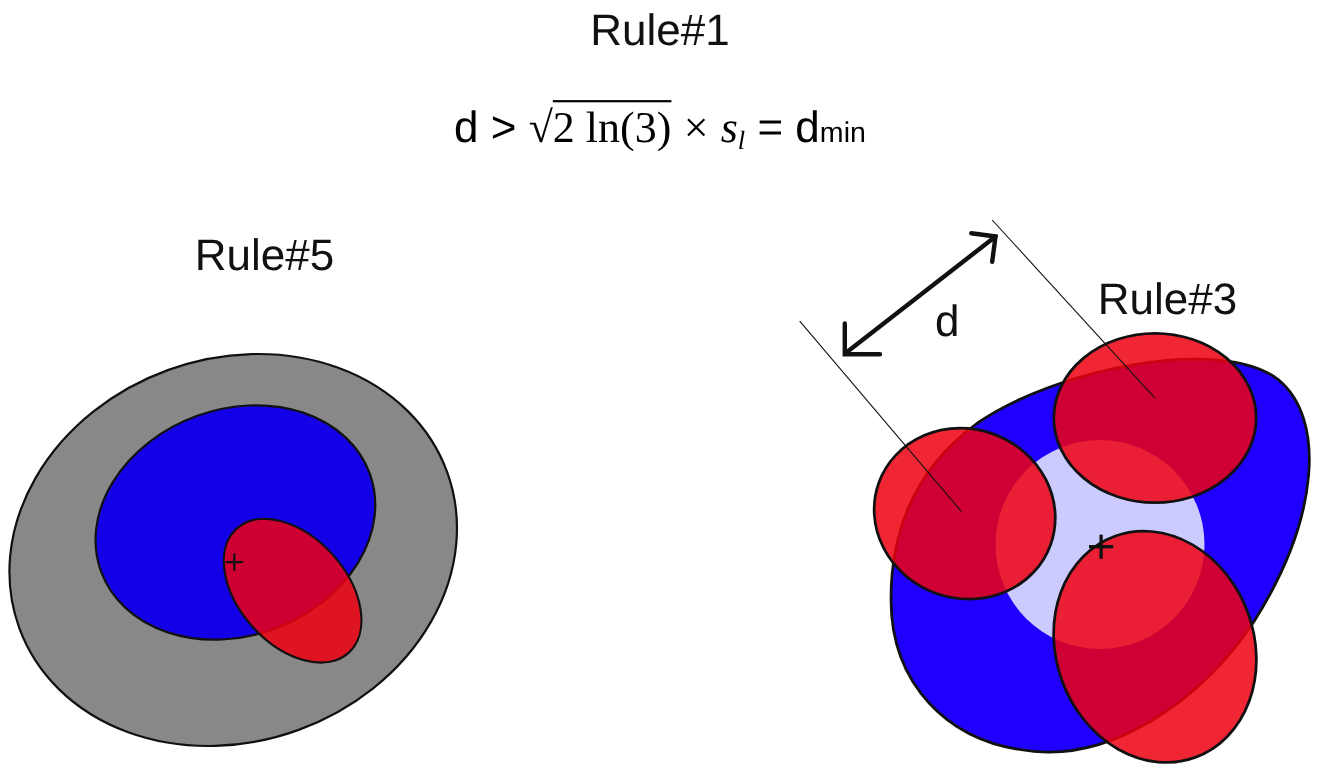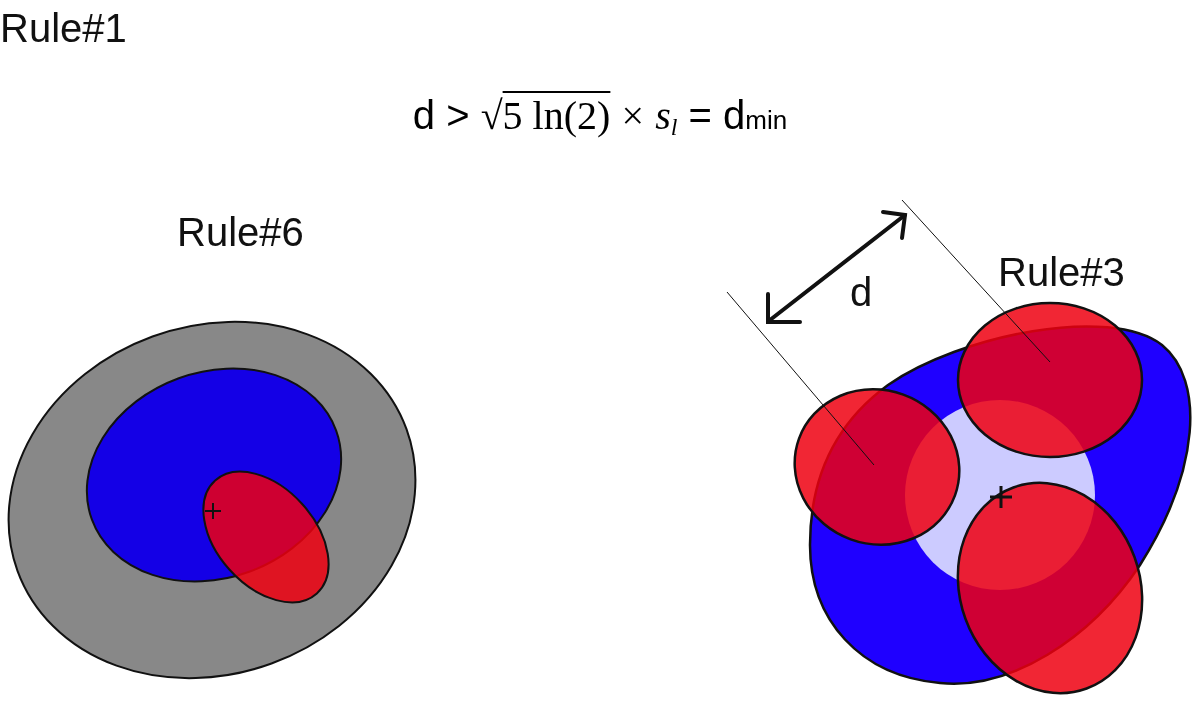--- a/index.html
+++ b/index.html
@@ -1,46 +1,46 @@
 <!DOCTYPE html>
 <html><head>
 <meta charset="utf-8">
 <style>
   html, body { margin: 0; padding: 0; background: #ffffff; }
   body { width: 1200px; height: 705px; position: relative; overflow: hidden; font-family: "Liberation Sans", sans-serif; color: #000; }
   .lbl { position: absolute; font-family: "Liberation Sans", sans-serif; font-size: 40px; color: #111; white-space: nowrap; }
-  #title { left: 0; width: 1200px; top: 6px; }
+  #title { left: 0; width: 1200px; text-align: center; top: 6px; }
   #rule2 { left: 177px; top: 210px; }
   #rule3 { left: 998px; top: 210px; margin-top: 40px; }
   #formula { position: absolute; left: 0; width: 1200px; top: 92px; text-align: center; font-size: 40px; white-space: nowrap; }
   #formula .sans { font-family: "Liberation Sans", sans-serif; }
   #formula .serif { font-family: "Liberation Serif", serif; }
   #formula .it { font-style: italic; }
   #formula .sub { font-size: 24px; vertical-align: -6px; }
   #formula .subs { font-family: "Liberation Sans", sans-serif; font-size: 26px; }
   #formula .rad { text-decoration: overline; text-decoration-thickness: 2px; }
   svg#scene { position: absolute; left: 0; top: 0; }
   #dlabel { position: absolute; left: 850px; top: 270px; font-size: 40px; }
 </style>
 </head>
 <body>
 
 <div id="title" class="lbl">Rule#1</div>
 
 <div id="formula">
   <span class="sans">d</span>
   <span class="sans">&gt;</span>
-  <span class="serif">√</span><span class="serif rad">5 ln(2)</span>
+  <span class="serif">√</span><span class="serif rad">2 ln(3)</span>
   <span class="serif">×</span>
   <span class="serif it">s</span><span class="serif it sub">l</span>
   <span class="sans">=</span>
   <span class="sans">d</span><span class="subs">min</span>
 </div>
 
-<div id="rule2" class="lbl">Rule#6</div>
+<div id="rule2" class="lbl">Rule#5</div>
 <div id="rule3" class="lbl">Rule#3</div>
 
 <svg id="scene" width="1200" height="705" viewBox="0 0 1200 705">
 
   <g>
     <ellipse cx="212" cy="500" rx="207" ry="174" transform="rotate(-20 212 500)" fill="#888888" stroke="#111" stroke-width="2"></ellipse>
     <ellipse cx="214" cy="475" rx="130" ry="103" transform="rotate(-20 214 475)" fill="#1400e6" stroke="#111" stroke-width="2"></ellipse>
     <ellipse cx="266" cy="537" rx="76" ry="49" transform="rotate(48 266 537)" fill="#ee0010" fill-opacity="0.85" stroke="#111" stroke-width="2"></ellipse>
     <g stroke="#111" stroke-width="2">
       <line x1="205" y1="511" x2="221" y2="511"></line>

